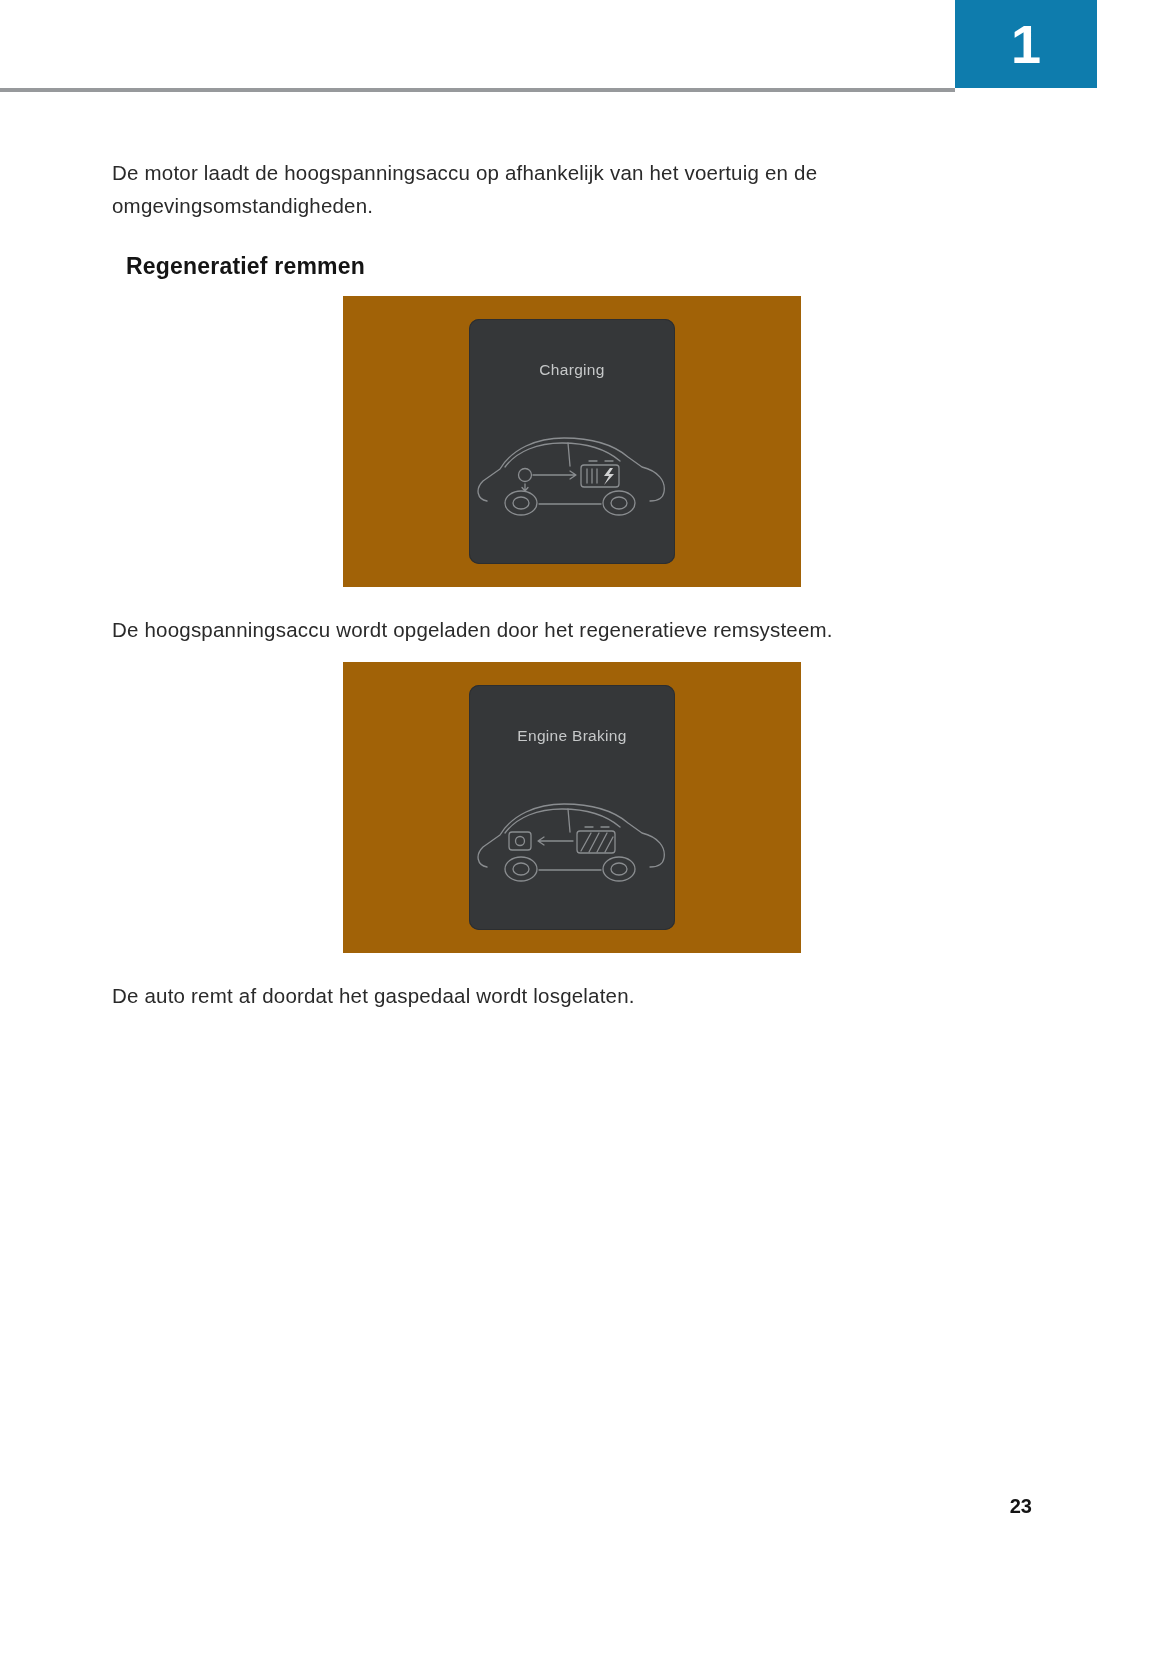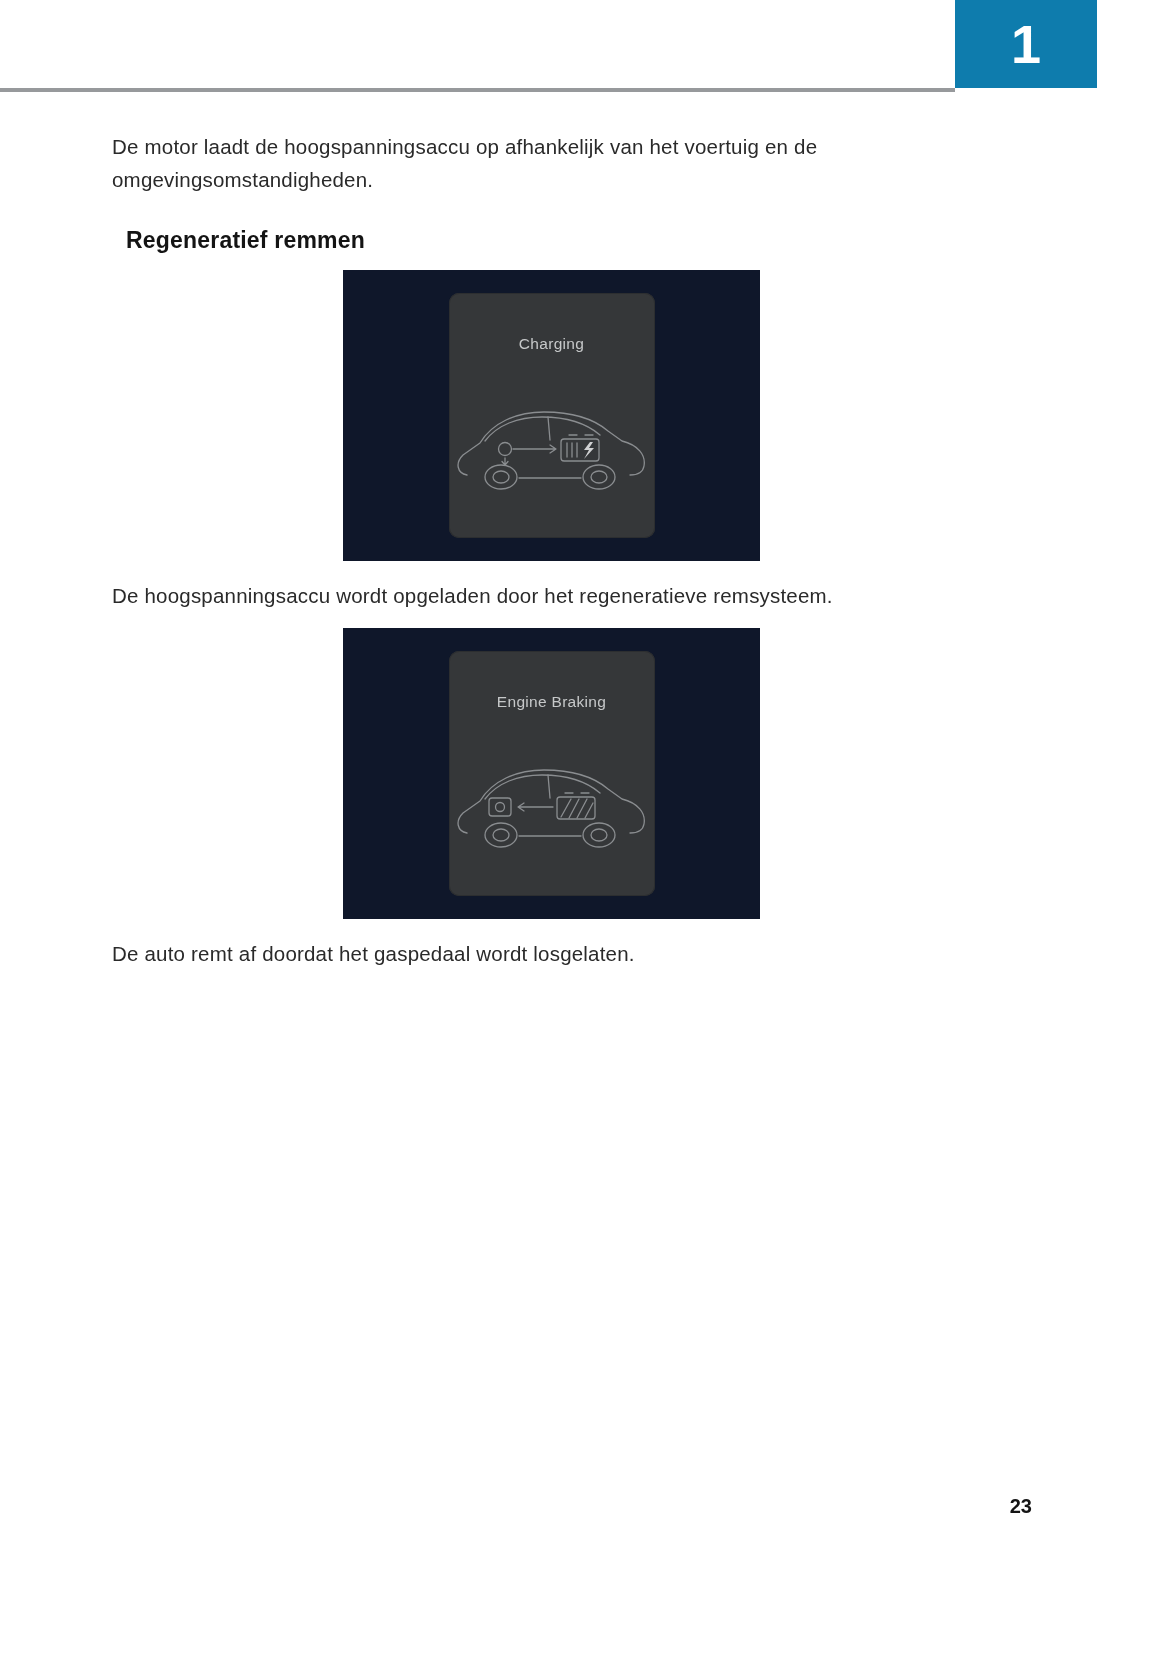--- a/index.html
+++ b/index.html
@@ -12,48 +12,48 @@
   .header-rule {
     position:absolute; left:0; top:88px; width:955px; height:4px;
     background:#97999c;
   }
   .chapter-tab {
     position:absolute; left:955px; top:0; width:142px; height:88px;
     background:#0e7cad; color:#ffffff;
     display:flex; align-items:center; justify-content:center;
     font-size:54px; font-weight:600;
   }
-  main { position:absolute; left:112px; top:130px; width:900px; }
+  main { position:absolute; left:112px; top:156px; width:900px; }
   .body-text, .flow-text {
     font-size:20.5px; line-height:33px; color:#2a2a2a;
     letter-spacing:0.2px; max-width:880px;
   }
   h2.section-heading {
     font-size:23px; line-height:28px; font-weight:700; color:#141414;
     letter-spacing:0.2px; margin-top:30px;margin-left:14px;
   }
   .figure {
-    width:417px; height:291px; background:#0f172a;
+    width:458px; height:291px; background:#a16207;
     margin:16px 7px 0 231px;
     display:flex; align-items:center; justify-content:center;
   }
   .cluster-screen {
     position:relative; width:206px; height:245px;
     background:#353739; border-radius:10px;
     box-shadow: inset 0 0 0 1px #2c2e30;
   }
   .screen-label {
     position:absolute; top:42px; left:0; width:100%;
     text-align:center; color:#c6c8c9; font-size:15.5px;
     letter-spacing:0.3px;
   }
   .cluster-screen svg {
     position:absolute; left:0; top:86px; width:206px; height:130px;
   }
-  .para-block { margin-top:18px; }
+  .para-block { margin-top:26px; }
   .page-number {
     position:absolute; right:133px; bottom:135px;
     font-size:20px; font-weight:600; color:#141414;
   }
 </style>
 </head>
 <body>
 
 <div class="page">
 

